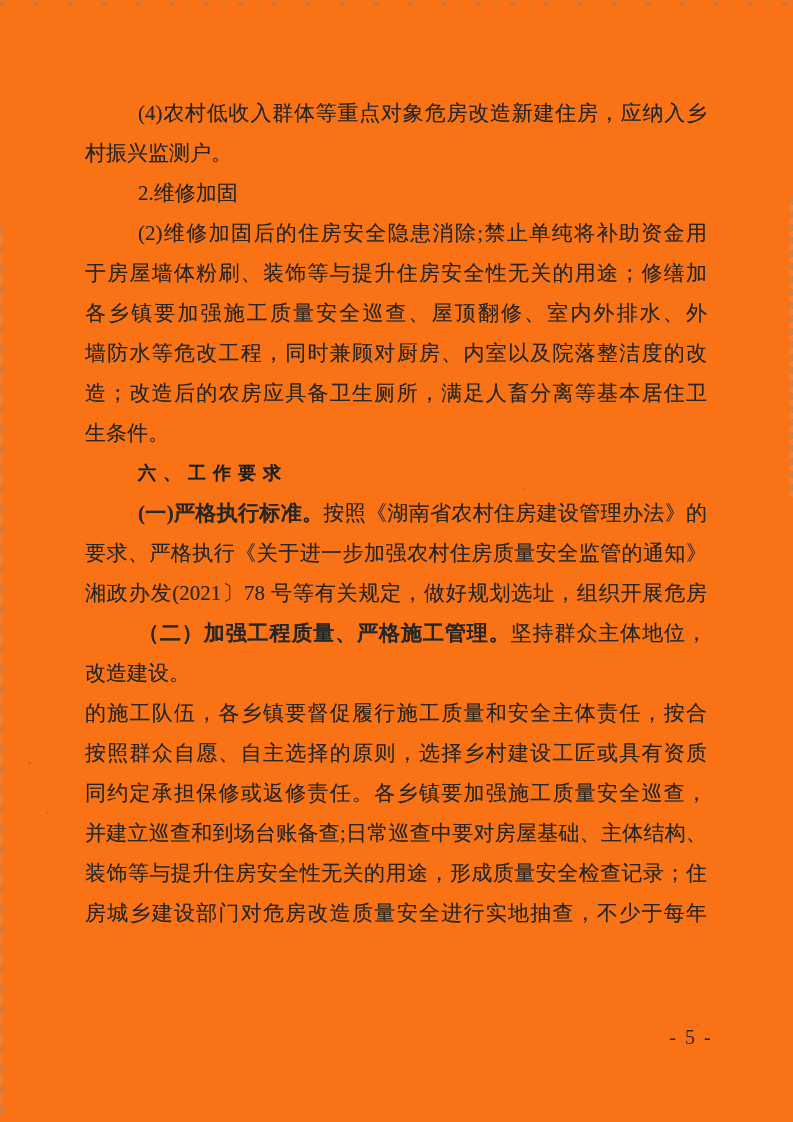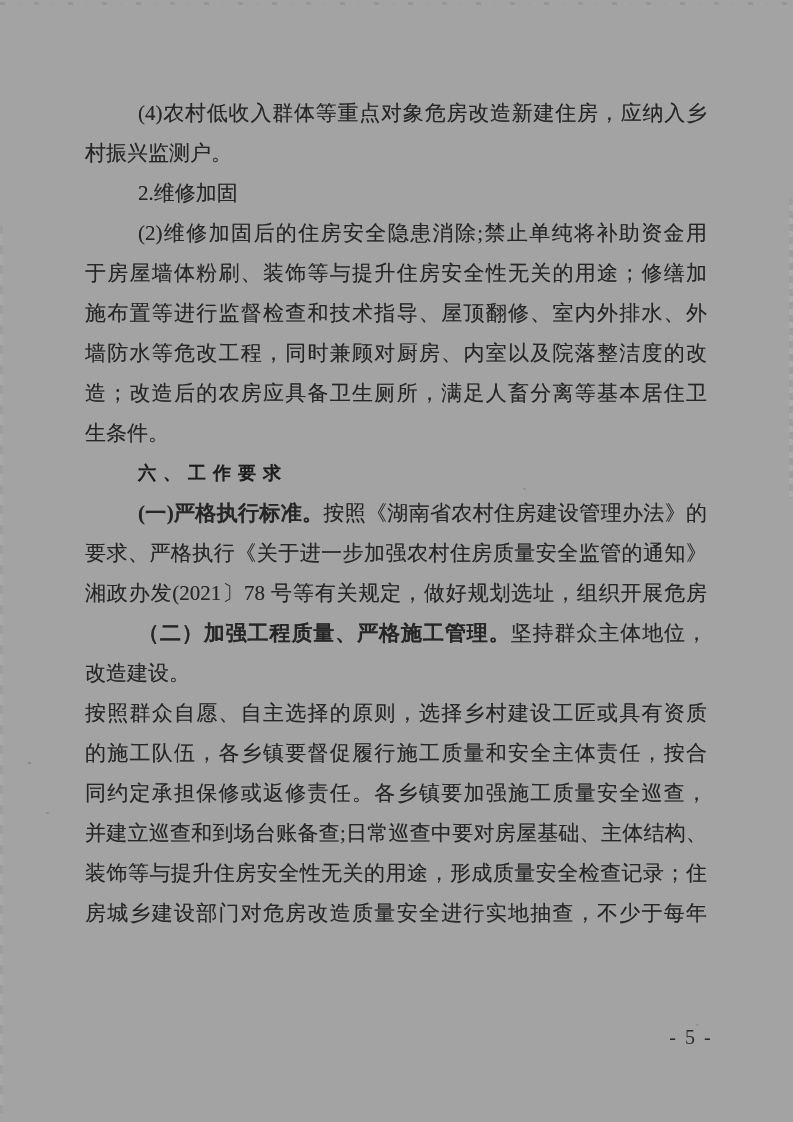--- a/index.html
+++ b/index.html
@@ -5,21 +5,21 @@
   html, body { margin: 0; padding: 0; }
   body {
     width: 793px; height: 1122px;
     background: #ffffff;
     position: relative;
     overflow: hidden;
     font-family: "Liberation Serif", "DejaVu Serif", serif;
   }
   .page {
     position: absolute; inset: 0;
-    background: #a3a3a3;
+    background: #f97316;
   }
   .body-text {
     position: absolute;
     left: 85px; top: 93px;
     width: 622px;
     color: #262626;
     font-size: 21px;
     line-height: 40px;
     text-shadow: 0 0 0.4px rgba(60,60,60,.55);
   }
@@ -87,32 +87,32 @@
   <div class="speck" style="left:46px; top:812px; opacity:.7;"></div>
   <div class="speck" style="left:523px; top:488px; opacity:.6;"></div>
   <div class="speck" style="left:696px; top:1024px; opacity:.5;"></div>
 
   <main class="body-text">
     <p class="line j indent">(4)农村低收入群体等重点对象危房改造新建住房，应纳入乡</p>
     <p class="line s">村振兴监测户。</p>
     <p class="line s indent">2.维修加固</p>
     <p class="line j indent">(2)维修加固后的住房安全隐患消除;禁止单纯将补助资金用</p>
     <p class="line j">于房屋墙体粉刷、装饰等与提升住房安全性无关的用途；修缮加</p>
-    <p class="line j">施布置等进行监督检查和技术指导、屋顶翻修、室内外排水、外</p>
+    <p class="line j">各乡镇要加强施工质量安全巡查、屋顶翻修、室内外排水、外</p>
     <p class="line j">墙防水等危改工程，同时兼顾对厨房、内室以及院落整洁度的改</p>
     <p class="line j">造；改造后的农房应具备卫生厕所，满足人畜分离等基本居住卫</p>
     <p class="line s">生条件。</p>
     <p class="line s indent heading">六、工作要求</p>
     <p class="line j indent"><span class="em">(一)严格执行标准。</span><span>按照《湖南省农村住房建设管理办法》的</span></p>
     <p class="line j">要求、严格执行《关于进一步加强农村住房质量安全监管的通知》</p>
     <p class="line j">湘政办发(2021〕78 号等有关规定，做好规划选址，组织开展危房</p>
     <p class="line j indent"><span class="em">（二）加强工程质量、严格施工管理。</span><span>坚持群众主体地位，</span></p>
     <p class="line s">改造建设。</p>
+    <p class="line j">的施工队伍，各乡镇要督促履行施工质量和安全主体责任，按合</p>
     <p class="line j">按照群众自愿、自主选择的原则，选择乡村建设工匠或具有资质</p>
-    <p class="line j">的施工队伍，各乡镇要督促履行施工质量和安全主体责任，按合</p>
     <p class="line j">同约定承担保修或返修责任。各乡镇要加强施工质量安全巡查，</p>
     <p class="line j">并建立巡查和到场台账备查;日常巡查中要对房屋基础、主体结构、</p>
     <p class="line j">装饰等与提升住房安全性无关的用途，形成质量安全检查记录；住</p>
     <p class="line j">房城乡建设部门对危房改造质量安全进行实地抽查，不少于每年</p>
   </main>
 
   <div class="page-number">- 5 -</div>
 
 </div>
 

